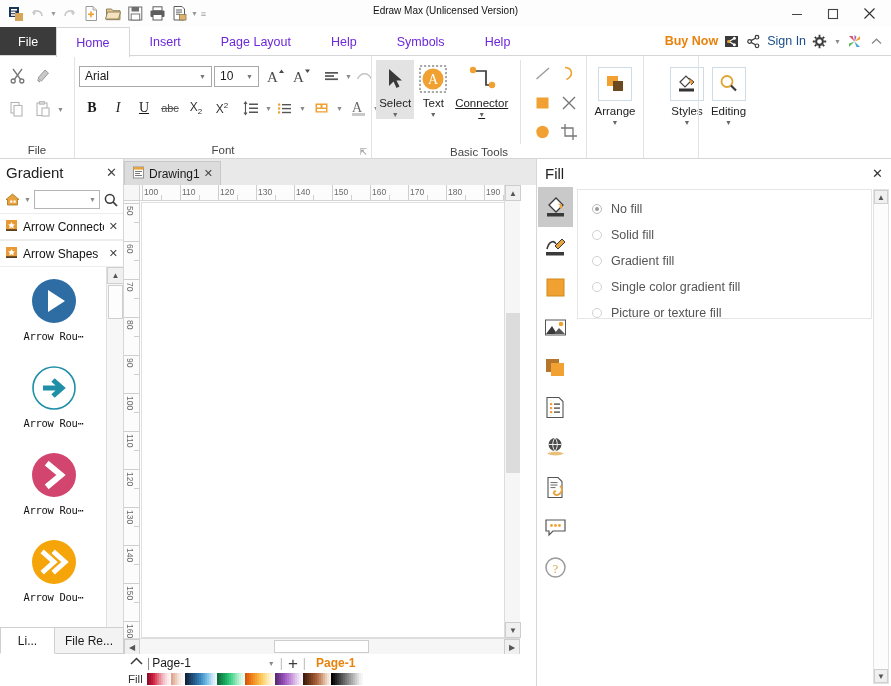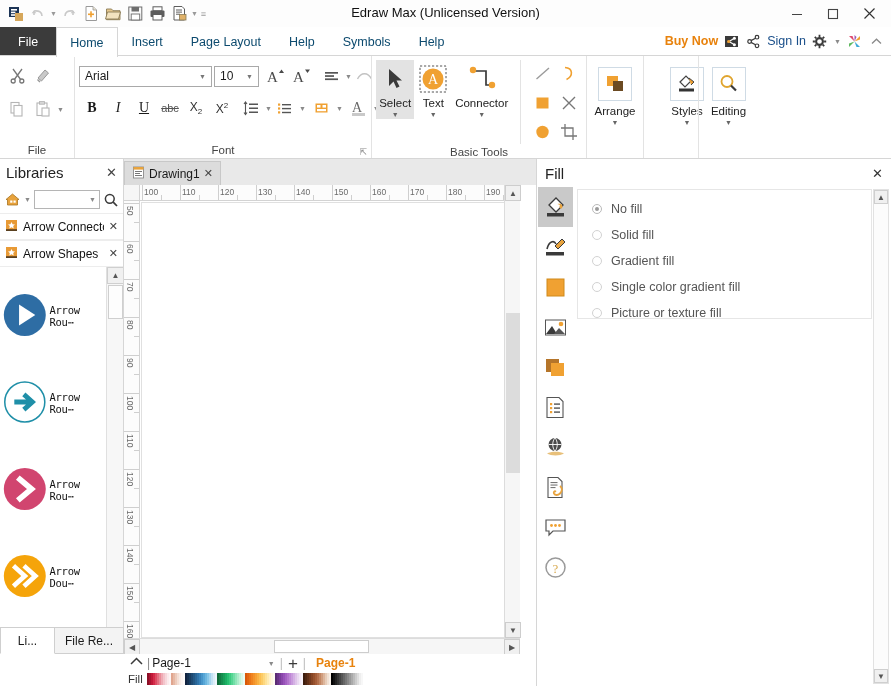--- a/index.html
+++ b/index.html
@@ -22,35 +22,35 @@
   }
   .qat { display:flex; align-items:center; gap:0px; padding-left:5px; }
   .qat-btn {
     width:22px; height:22px; display:flex; align-items:center; justify-content:center;
     position:relative;
   }
   .qat-caret { width:9px; height:22px; display:flex; align-items:center; justify-content:center;
     font-size:7px; color:#999; }
   .app-title {
     position:absolute; left:0; right:0; top:5px; text-align:center;
-    font-size:13px; color:#111; pointer-events:none;
+    font-size:10px; color:#111; pointer-events:none;
   }
   .win-btns { position:absolute; right:4px; top:0; height:27px; display:flex; align-items:center; }
   .win-btn { width:36px; height:24px; display:flex; align-items:center; justify-content:center;
     color:#444; font-size:13px; }
   .win-btn.close { font-size:15px; }
 
   
   .tabbar {
     position:absolute; left:0; top:27px; width:891px; height:29px;
     background:#fff; display:flex; align-items:stretch;
     border-bottom:1px solid #d6d6d6;
   }
   .tab {
-    padding:0 13px; display:flex; align-items:center; font-size:12.5px; color:#0c4a6e;
+    padding:0 19px; display:flex; align-items:center; font-size:12.5px; color:#6d28d9;
     border:1px solid transparent; border-bottom:none;
   }
   .tab.file { background:#3b3b3b; color:#fff; padding:0 17px; }
   .tab.active { background:#fff; border-color:#d6d6d6; position:relative; top:0; height:30px; z-index:3;}
   .tabbar-right { margin-left:auto; display:flex; align-items:center; padding-right:6px; gap:5px; }
   .buynow { color:#e8820c; font-weight:bold; font-size:12.5px; }
   .signin { color:#1a4f8a; font-size:12.5px; }
   .mini-icon { width:17px; height:17px; display:flex; align-items:center; justify-content:center; }
 
   
@@ -89,21 +89,21 @@
   .lib-title { height:27px; display:flex; align-items:center; padding:0 6px; }
   .lib-title .t { font-size:15px; color:#222; flex:1; }
   .lib-srch { height:27px; display:flex; align-items:center; gap:3px; padding:0 4px; }
   .lib-srch .home { width:16px; height:16px; display:flex; align-items:center; justify-content:center;}
   .lib-srch .sbox { flex:1; height:19px; border:1px solid #b5b5b5; background:#fff; display:flex;
       align-items:center; justify-content:flex-end; padding-right:3px; }
   .lib-row { height:27px; display:flex; align-items:center; gap:5px; padding:0 5px;
       border-top:1px solid #ededed; border-bottom:1px solid #ededed; background:#fff; }
   .lib-row .nm { flex:1; font-size:12px; color:#111; white-space:nowrap; overflow:hidden; }
   .lib-body { position:relative; height:381px; overflow:hidden; }
-  .shape-item { height:87px; display:flex; flex-direction:row; align-items:center;
+  .shape-item { height:87px; display:flex; flex-direction:column; align-items:center;
       justify-content:flex-start; padding-top:8px; }
   .shape-item .sl { font-size:10.5px; color:#111; margin-top:3px;
       font-family:"DejaVu Sans Mono", monospace; letter-spacing:-0.3px; }
   .lib-scroll { position:absolute; right:0; top:0; width:17px; height:381px;
       background:#f7f7f7; border-left:1px solid #e0e0e0; }
   .sc-arrow { width:17px; height:17px; border:1px solid #cfcfcf; background:#f0f0f0;
       display:flex; align-items:center; justify-content:center; font-size:8px; color:#555; }
   .sc-thumb { position:absolute; left:1px; top:18px; width:15px; height:34px;
       background:#fdfdfd; border:1px solid #cfcfcf; }
   .libtabs { position:absolute; left:0; bottom:0; width:124px; height:27px; display:flex;
@@ -478,21 +478,21 @@
           <div class="bi">
             <svg width="30" height="30" viewBox="0 0 30 30">
               <rect x="2" y="2" width="26" height="26" fill="none" stroke="#555" stroke-width="1" stroke-dasharray="2.2,1.8"></rect>
               <circle cx="15" cy="15" r="10.5" fill="#f0a132"></circle>
               <text x="15" y="20" text-anchor="middle" font-family="Liberation Serif, serif" font-size="14" fill="#fff">A</text>
             </svg>
           </div>
           <div class="bl">Text</div>
           <div class="bc">▼</div>
         </div>
-        <div class="bigbtn" style="width:72px;">
+        <div class="bigbtn" style="width:72px;text-decoration:underline;">
           <div class="bi">
             <svg width="32" height="30" viewBox="0 0 32 30">
               <path d="M8 7 L20 7 L20 21 L26 21" stroke="#3a3a3a" stroke-width="1.7" fill="none"></path>
               <circle cx="7" cy="6" r="3.2" fill="#f0a132"></circle>
               <circle cx="26" cy="21" r="3.2" fill="#f0a132"></circle>
             </svg>
           </div>
           <div class="bl">Connector</div>
           <div class="bc">▼</div>
         </div>
@@ -584,21 +584,21 @@
           <div class="bl" style="margin-top:3px;">Editing</div>
           <div class="bc">▼</div>
         </div>
       </div>
       <div class="rgroup-label"></div>
     </div>
   </div>
 
   <div class="libpanel">
     <div class="lib-title">
-      <span class="t">Libraries</span>
+      <span class="t">Gradient</span>
       <span class="x lg">✕</span>
     </div>
     <div class="lib-srch">
       <span class="home">
         <svg width="15" height="15" viewBox="0 0 15 15">
           <path d="M7.5 2 L14 7.5 L12.5 7.5 L12.5 13 L2.5 13 L2.5 7.5 L1 7.5 Z" fill="#e8a33d" stroke="#a8741f" stroke-width="0.8"></path>
           <rect x="5.2" y="8.5" width="2.2" height="2.2" fill="#fff"></rect>
           <rect x="8.5" y="8.5" width="2.2" height="2.2" fill="#fff"></rect>
         </svg>
       </span>

